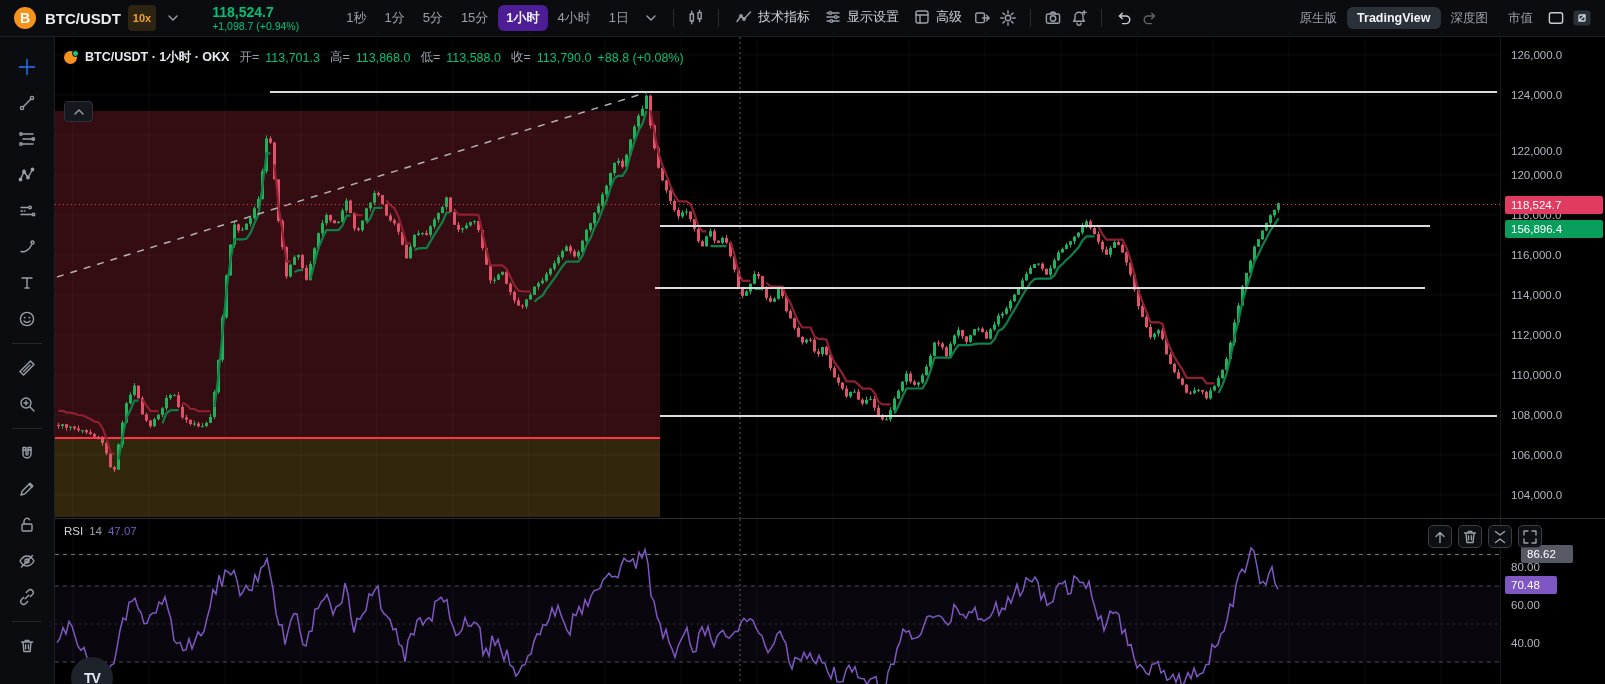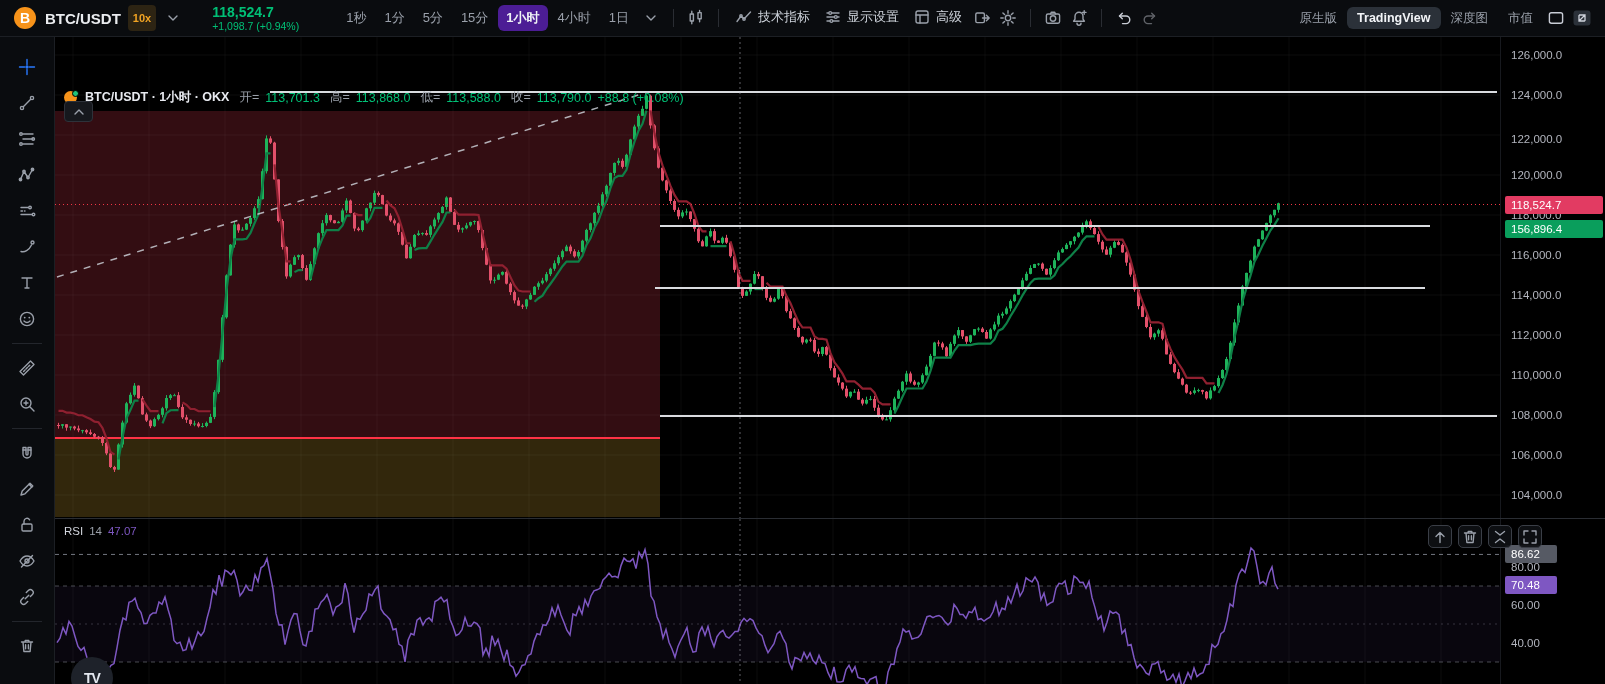--- a/index.html
+++ b/index.html
@@ -47,21 +47,21 @@
     border-top:1px solid #2a2d33; overflow:hidden;}
   #price-svg, #rsi-svg { position:absolute; left:0; top:0; display:block; }
   .axis-col { position:absolute; left:1445px; top:0; width:105px; height:100%;
     border-left:1px solid #17191e; }
   .tick { position:absolute; left:10px; color:#b2b5be; font-size:11.5px; white-space:nowrap;}
   .pbadge { position:absolute; left:4px; width:98px; height:18px; border-radius:2px;
     color:#fff; font-size:11.5px; display:flex; align-items:center; padding-left:6px; white-space:nowrap;}
 
   
   #legend1 { position:absolute; left:9px; top:12px; display:flex; align-items:center; gap:6px;
-    font-size:12.5px; z-index:5; white-space:nowrap;margin-top:40px;}
+    font-size:12.5px; z-index:5; white-space:nowrap;}
   .okx-coin { position:relative; width:15px; height:15px; }
   .okx-coin .c1 { position:absolute; left:0; top:1px; width:13px; height:13px; border-radius:50%; background:#f7931a;}
   .okx-coin .c2 { position:absolute; right:0; top:0; width:7px; height:7px; border-radius:50%; background:#21c27a; border:1px solid #000;}
   .leg-title { color:#e8eaf0; font-weight:bold; }
   .leg-lab { color:#9aa0aa; margin-left:4px;}
   .leg-val { color:#00c076; }
   #legend2 { position:absolute; left:9px; top:41px; display:flex; align-items:center; gap:7px;
     font-size:12px; z-index:5; background:rgba(15,17,21,.78); padding:3px 8px; border-radius:3px;}
   #collapse-btn { position:absolute; left:9px; top:64px; width:29px; height:21px; background:#16181d;
     border:1px solid #2e323a; border-radius:4px; display:flex; align-items:center; justify-content:center;
@@ -984,21 +984,21 @@
         <line x1="605" y1="189" x2="1375" y2="189" stroke="#d9dbdf" stroke-width="2"></line>
         <line x1="600" y1="251" x2="1370" y2="251" stroke="#d9dbdf" stroke-width="2"></line>
         <line x1="605" y1="379" x2="1442" y2="379" stroke="#d9dbdf" stroke-width="2"></line>
         <line x1="2" y1="240" x2="593" y2="55" stroke="#c9ccd4" stroke-width="1.5" stroke-dasharray="7 7" stroke-opacity="0.85"></line>
         <line x1="0" y1="167.50600000000006" x2="1445" y2="167.50600000000006" stroke="#f23645" stroke-width="1" stroke-dasharray="1 3"></line>
         <line x1="685" y1="0" x2="685" y2="481" stroke="#aeb1ba" stroke-width="1" stroke-dasharray="2 3" stroke-opacity="0.55"></line>
       </svg>
     <div class="axis-col" id="price-axis">
         <div class="tick" style="top: 12px;">126,000.0</div>
         <div class="tick" style="top: 52px;">124,000.0</div>
-        <div class="tick" style="top: 96px;">122,000.0</div>
+        <div class="tick" style="top: 108px;">122,000.0</div>
         <div class="tick" style="top: 132px;">120,000.0</div>
         <div class="tick" style="top: 172px;">118,000.0</div>
         <div class="tick" style="top: 212px;">116,000.0</div>
         <div class="tick" style="top: 252px;">114,000.0</div>
         <div class="tick" style="top: 292px;">112,000.0</div>
         <div class="tick" style="top: 332px;">110,000.0</div>
         <div class="tick" style="top: 372px;">108,000.0</div>
         <div class="tick" style="top: 412px;">106,000.0</div>
         <div class="tick" style="top: 452px;">104,000.0</div>
         <div class="pbadge" style="background: rgb(226, 59, 98); top: 158.506px;">118,524.7</div>
@@ -1053,21 +1053,21 @@
         <line x1="0" y1="67" x2="1445" y2="67" stroke="#787b86" stroke-dasharray="4 4" stroke-opacity="0.6"></line>
         <line x1="0" y1="143" x2="1445" y2="143" stroke="#787b86" stroke-dasharray="4 4" stroke-opacity="0.6"></line>
         <line x1="0" y1="105" x2="1445" y2="105" stroke="#787b86" stroke-dasharray="2 4" stroke-opacity="0.4"></line>
         <polyline points="2,123.7 5,119.2 8,108.6 11,115.0 14,102.3 17,107.1 20,117.5 23,127.4 26,131.3 29,128.5 32,138.7 35,145.5 38,147.0 41,151.1 44,144.0 47,142.7 50,158.5 53,150.9 56,146.4 59,144.6 62,128.6 65,111.2 68,99.0 71,101.0 74,83.4 77,82.2 80,79.2 83,89.2 86,93.5 89,104.6 92,104.2 95,96.3 98,94.0 101,94.1 104,83.0 107,85.4 110,78.0 113,90.2 116,100.4 119,121.5 122,124.7 125,123.2 128,131.6 131,130.6 134,119.8 137,129.8 140,121.8 143,112.8 146,116.7 149,112.5 152,99.4 155,88.3 158,70.7 161,75.0 164,56.1 167,67.5 170,51.2 173,52.9 176,55.9 179,51.5 182,61.4 185,76.8 188,72.8 191,66.3 194,71.1 197,71.6 200,55.8 203,62.7 206,48.8 209,46.6 212,39.6 215,54.3 218,69.9 221,94.4 224,105.9 227,105.7 230,125.7 233,112.4 236,100.8 239,94.6 242,94.9 245,112.0 248,125.8 251,126.9 254,112.6 257,112.0 260,90.1 263,89.6 266,83.1 269,80.3 272,75.5 275,84.0 278,95.8 281,88.0 284,86.3 287,83.6 290,64.2 293,74.9 296,98.5 299,113.5 302,99.3 305,100.4 308,95.0 311,91.1 314,74.9 317,76.6 320,70.6 323,67.0 326,89.9 329,94.7 332,97.2 335,100.7 338,110.8 341,109.7 344,125.4 347,127.2 350,142.9 353,121.3 356,114.5 359,115.9 362,101.1 365,98.8 368,106.1 371,100.7 374,98.8 377,102.3 380,82.5 383,80.8 386,78.1 389,82.8 392,80.5 395,100.2 398,107.5 401,116.6 404,115.0 407,110.7 410,98.5 413,106.9 416,107.1 419,103.1 422,104.7 425,108.9 428,136.1 431,129.2 434,137.1 437,116.7 440,126.3 443,120.4 446,131.2 449,141.4 452,130.8 455,146.1 458,148.3 461,157.1 464,153.2 467,146.5 470,145.7 473,136.7 476,135.0 479,122.1 482,114.6 485,115.7 488,105.8 491,106.3 494,100.7 497,88.7 500,97.0 503,86.4 506,96.0 509,103.5 512,111.4 515,116.0 518,95.0 521,96.7 524,87.7 527,95.0 530,80.7 533,87.2 536,77.0 539,71.8 542,70.8 545,69.3 548,61.0 551,57.9 554,54.2 557,57.9 560,57.2 563,58.6 566,46.6 569,39.1 572,42.1 575,42.6 578,39.6 581,49.6 584,33.3 587,38.9 590,30.5 593,44.8 596,77.0 599,82.2 602,97.7 605,104.8 608,118.9 611,110.4 614,123.2 617,130.0 620,138.2 623,127.4 626,120.8 629,115.1 632,108.5 635,124.8 638,133.2 641,132.4 644,113.8 647,107.9 650,116.3 653,107.4 656,119.7 659,127.6 662,117.7 665,113.6 668,111.3 671,117.4 674,119.1 677,115.9 680,112.6 683,112.6 686,103.4 689,99.3 692,102.5 695,99.7 698,101.6 701,108.9 704,114.3 707,116.6 710,126.4 713,133.7 716,129.1 719,124.7 722,114.9 725,112.3 728,119.3 731,124.7 734,143.0 737,149.9 740,138.6 743,139.7 746,141.9 749,133.5 752,139.6 755,134.1 758,141.6 761,144.9 764,136.3 767,143.6 770,144.5 773,153.7 776,159.8 779,147.9 782,162.8 785,163.1 788,162.3 791,150.7 794,146.3 797,153.0 800,147.6 803,158.5 806,159.5 809,159.7 812,165.4 815,160.4 818,159.0 821,157.5 824,173.4 827,174.9 830,172.6 833,153.1 836,145.0 839,145.4 842,129.6 845,123.1 848,110.1 851,113.1 854,111.7 857,120.0 860,119.1 863,118.3 866,115.0 869,106.1 872,97.7 875,96.8 878,98.7 881,97.2 884,96.5 887,98.5 890,102.9 893,105.9 896,102.7 899,85.4 902,89.5 905,95.5 908,95.5 911,99.4 914,92.7 917,93.7 920,88.2 923,100.6 926,99.7 929,102.1 932,99.9 935,98.2 938,92.8 941,83.3 944,96.2 947,89.0 950,90.6 953,78.0 956,84.0 959,75.0 962,65.3 965,77.0 968,71.8 971,58.9 974,61.2 977,62.9 980,57.9 983,63.3 986,80.7 989,74.1 992,86.4 995,84.1 998,82.7 1001,69.2 1004,64.3 1007,65.0 1010,61.9 1013,75.2 1016,74.2 1019,57.0 1022,59.3 1025,63.4 1028,63.3 1031,69.3 1034,62.3 1037,78.5 1040,88.6 1043,100.5 1046,97.0 1049,111.7 1052,103.2 1055,92.1 1058,94.3 1061,93.1 1064,95.6 1067,114.4 1070,110.6 1073,126.5 1076,125.5 1079,138.5 1082,149.0 1085,145.4 1088,148.9 1091,154.0 1094,155.9 1097,145.2 1100,144.8 1103,142.5 1106,154.0 1109,151.5 1112,161.2 1115,159.7 1118,155.3 1121,163.3 1124,154.9 1127,168.5 1130,161.6 1133,153.7 1136,159.7 1139,148.9 1142,157.6 1145,155.0 1148,153.7 1151,145.4 1154,145.2 1157,125.5 1160,128.4 1163,125.3 1166,114.6 1169,112.3 1172,101.1 1175,84.9 1178,87.5 1181,66.0 1184,55.0 1187,50.1 1190,53.4 1193,41.8 1196,29.0 1199,32.0 1202,47.7 1205,64.7 1208,62.5 1211,65.8 1214,54.3 1217,47.9 1220,64.4 1223,70.1" fill="none" stroke="#7e57c2" stroke-width="1.5"></polyline>
         <line x1="685" y1="0" x2="685" y2="166" stroke="#aeb1ba" stroke-width="1" stroke-dasharray="2 3" stroke-opacity="0.55"></line>
       </svg>
     <div class="axis-col" id="rsi-axis">
         <div class="tick" style="top: 42px;">80.00</div>
         <div class="tick" style="top: 80px;">60.00</div>
         <div class="tick" style="top: 118px;">40.00</div>
-        <div class="pbadge" style="background: rgb(86, 90, 100); width: 52px; top: 26.422px;">86.62</div>
+        <div class="pbadge" style="background: rgb(86, 90, 100); width: 52px; top: 26.422px; margin-left: 16px;">86.62</div>
         <div class="pbadge" style="background: rgb(126, 87, 194); width: 52px; top: 57.088px;">70.48</div>
       </div>
     <div id="rsi-legend">
       <span style="color:#d1d4dc">RSI</span>
       <span style="color:#9aa0aa">14</span>
       <span style="color:#7e57c2">47.07</span>
     </div>
     <div id="rsi-btns">
       <div class="rsi-btn">
           <svg width="18" height="18" viewBox="0 0 18 18" fill="none" stroke="#9aa0aa" stroke-width="1.4" stroke-linecap="round" stroke-linejoin="round">

